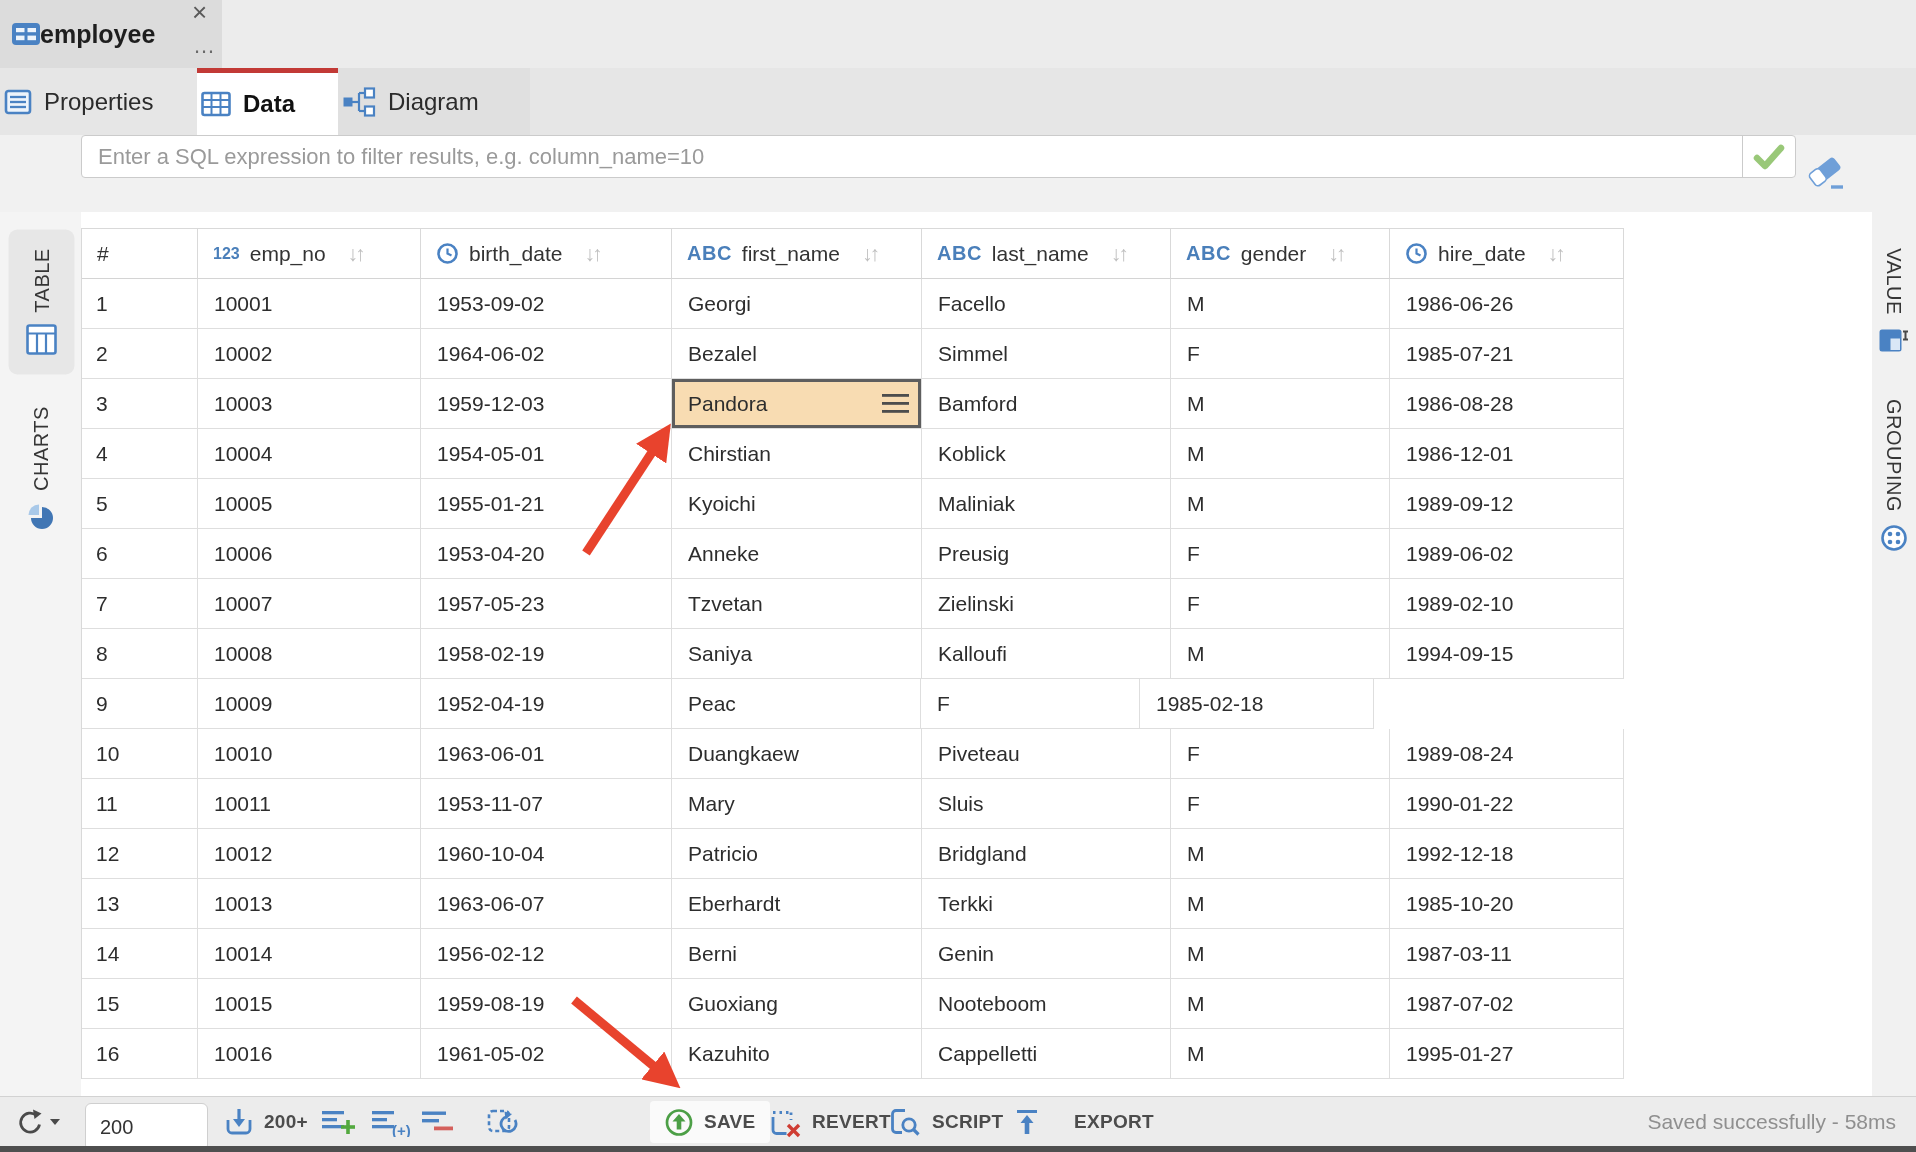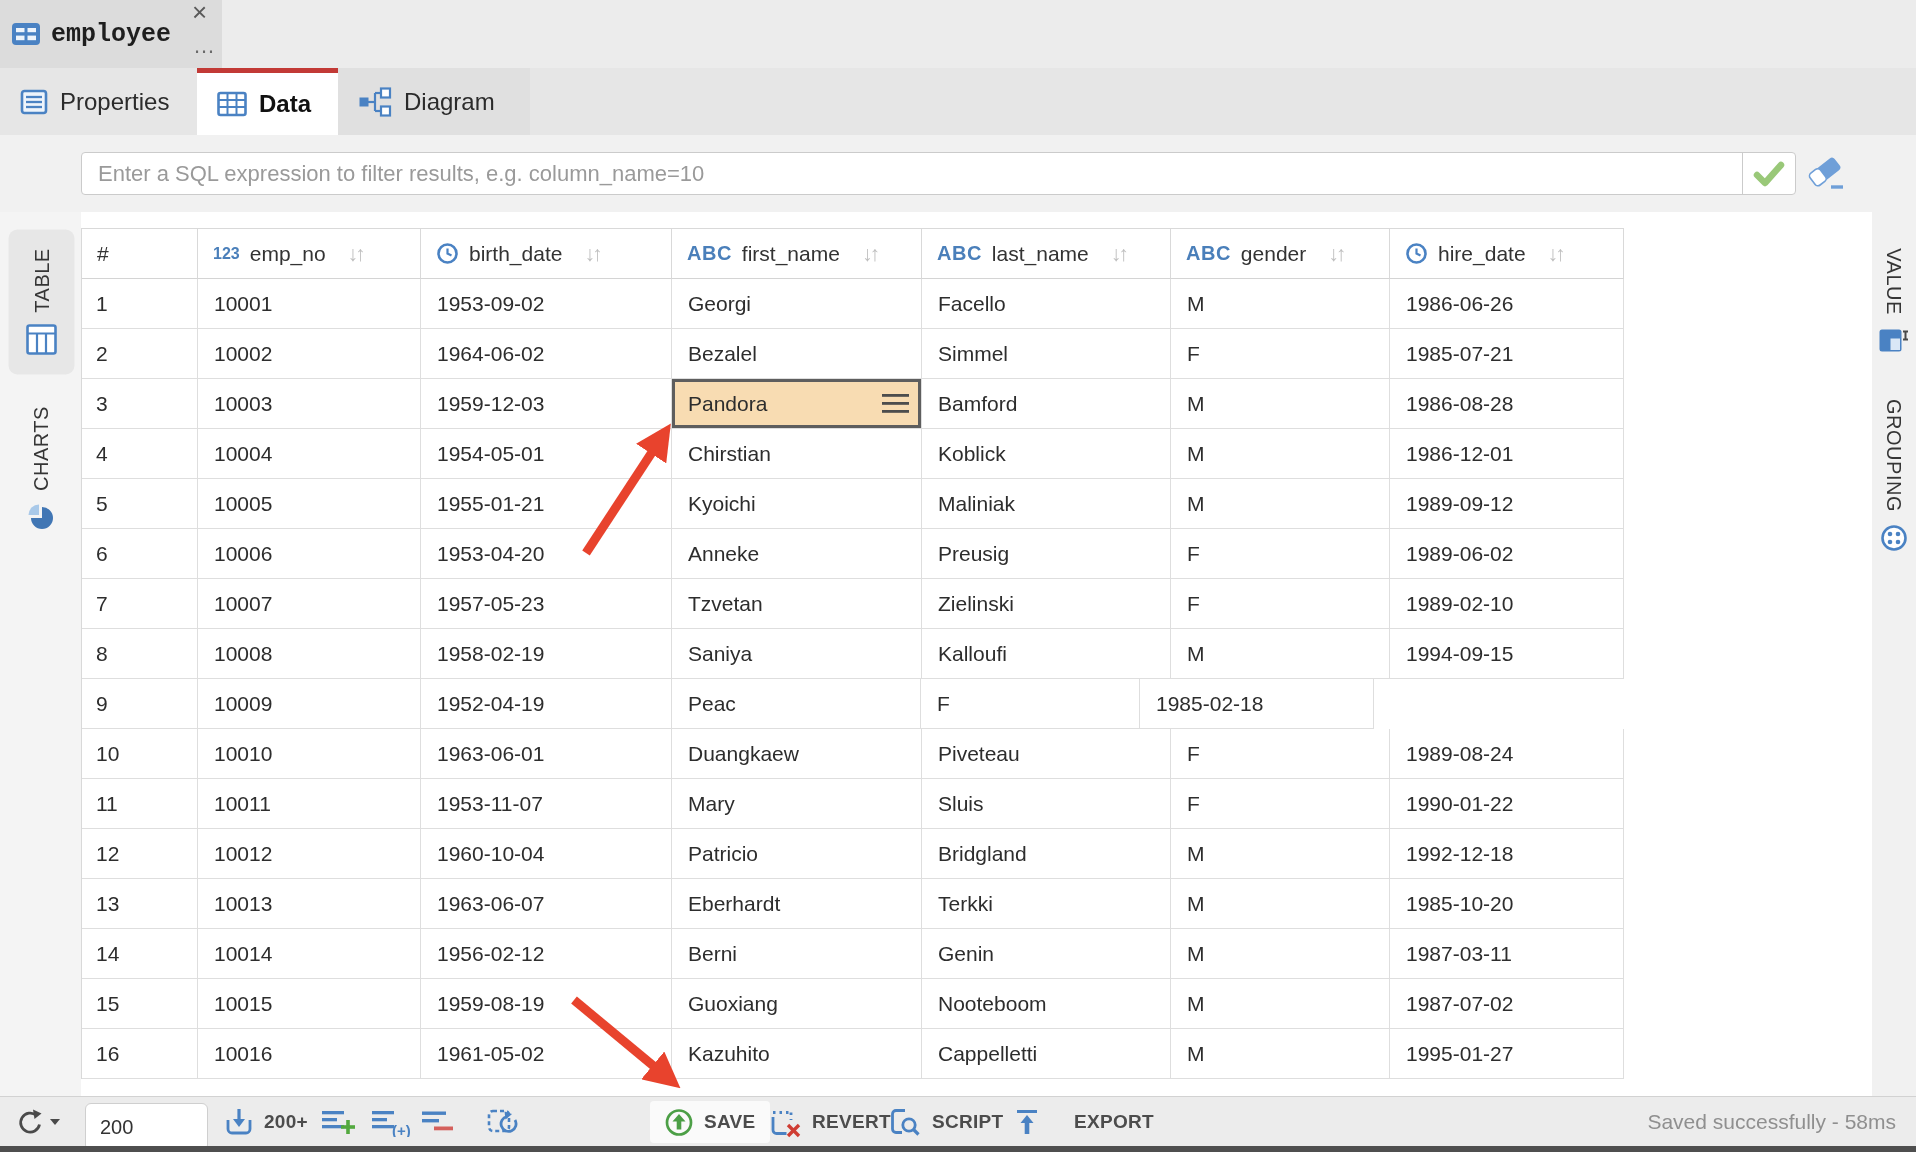--- a/index.html
+++ b/index.html
@@ -4,36 +4,36 @@
 <style>
   * { margin:0; padding:0; box-sizing:border-box; }
   html,body { width:1916px; height:1152px; overflow:hidden; background:#fff;
     font-family:"Liberation Sans", sans-serif; }
   #app { position:relative; width:1916px; height:1152px; background:#fff; }
 
   
   #editor-tabbar { position:absolute; left:0; top:0; width:1916px; height:68px; background:#ececec; }
   #editor-tab { position:absolute; left:0; top:0; width:222px; height:68px; background:#dcdcdc;
     display:flex; align-items:center; padding-left:12px; }
-  #editor-tab .tab-label { font-size:25px; font-weight:700; color:#1e1e1e; margin-left:11px;font-family:Liberation Mono, monospace; }
+  #editor-tab .tab-label { font-size:25px; font-weight:700; color:#1e1e1e; margin-left:0; }
   #editor-tab-close { position:absolute; left:192px; top:-2px; font-size:26px; color:#5a5a5a; line-height:28px; }
   #editor-tab-more { position:absolute; left:193px; top:36px; font-size:22px; color:#6a6a6a; letter-spacing:1px; line-height:20px; }
 
   
   #view-tabbar { position:absolute; left:0; top:68px; width:1916px; height:67px; background:#e6e6e6; }
-  .view-tab { position:absolute; top:0; height:67px; display:flex; align-items:center; gap:12px; padding:0 20px;text-align:center; }
+  .view-tab { position:absolute; top:0; height:67px; display:flex; align-items:center; gap:12px; padding:0 4px;text-align:center; }
   .view-tab .tab-label { font-size:24px; color:#2b2b2b; }
   #tab-properties { left:0; width:197px; }
   #tab-data { left:197px; width:141px; background:#fff; border-top:5px solid #c23a36; }
   #tab-data .tab-label { font-weight:700; color:#111; }
   #tab-diagram { left:338px; width:192px; background:#e0e0e0; }
 
   
   #filter-row { position:absolute; left:0; top:135px; width:1916px; height:77px; background:#f1f1f1; }
-  #filter-group { position:absolute; left:81px; top:17px; width:1715px; height:43px; background:#fff;
+  #filter-group { position:absolute; left:81px; top:0; width:1715px; height:43px; background:#fff;
     border:1px solid #cbcbcb; border-radius:4px; display:flex; align-items:center; }
   #filter-input { flex:1; height:100%; border:0; outline:none; background:transparent;
     font-family:"Liberation Sans",sans-serif; font-size:22px; color:#333; padding:0 16px; }
   #filter-input::placeholder { color:#9a9a9a; }
   #filter-apply { width:53px; height:100%; border-left:1px solid #cbcbcb; display:flex; align-items:center; justify-content:center; }
   #filter-clear { position:absolute; left:1806px; top:20px; width:42px; height:38px; display:flex; align-items:center; justify-content:center; }
 
   
   #left-rail  { position:absolute; left:0; top:212px; width:81px; height:884px; background:#f4f4f4; }
   #right-rail { position:absolute; left:1872px; top:212px; width:44px; height:884px; background:#f1f1f1; }

